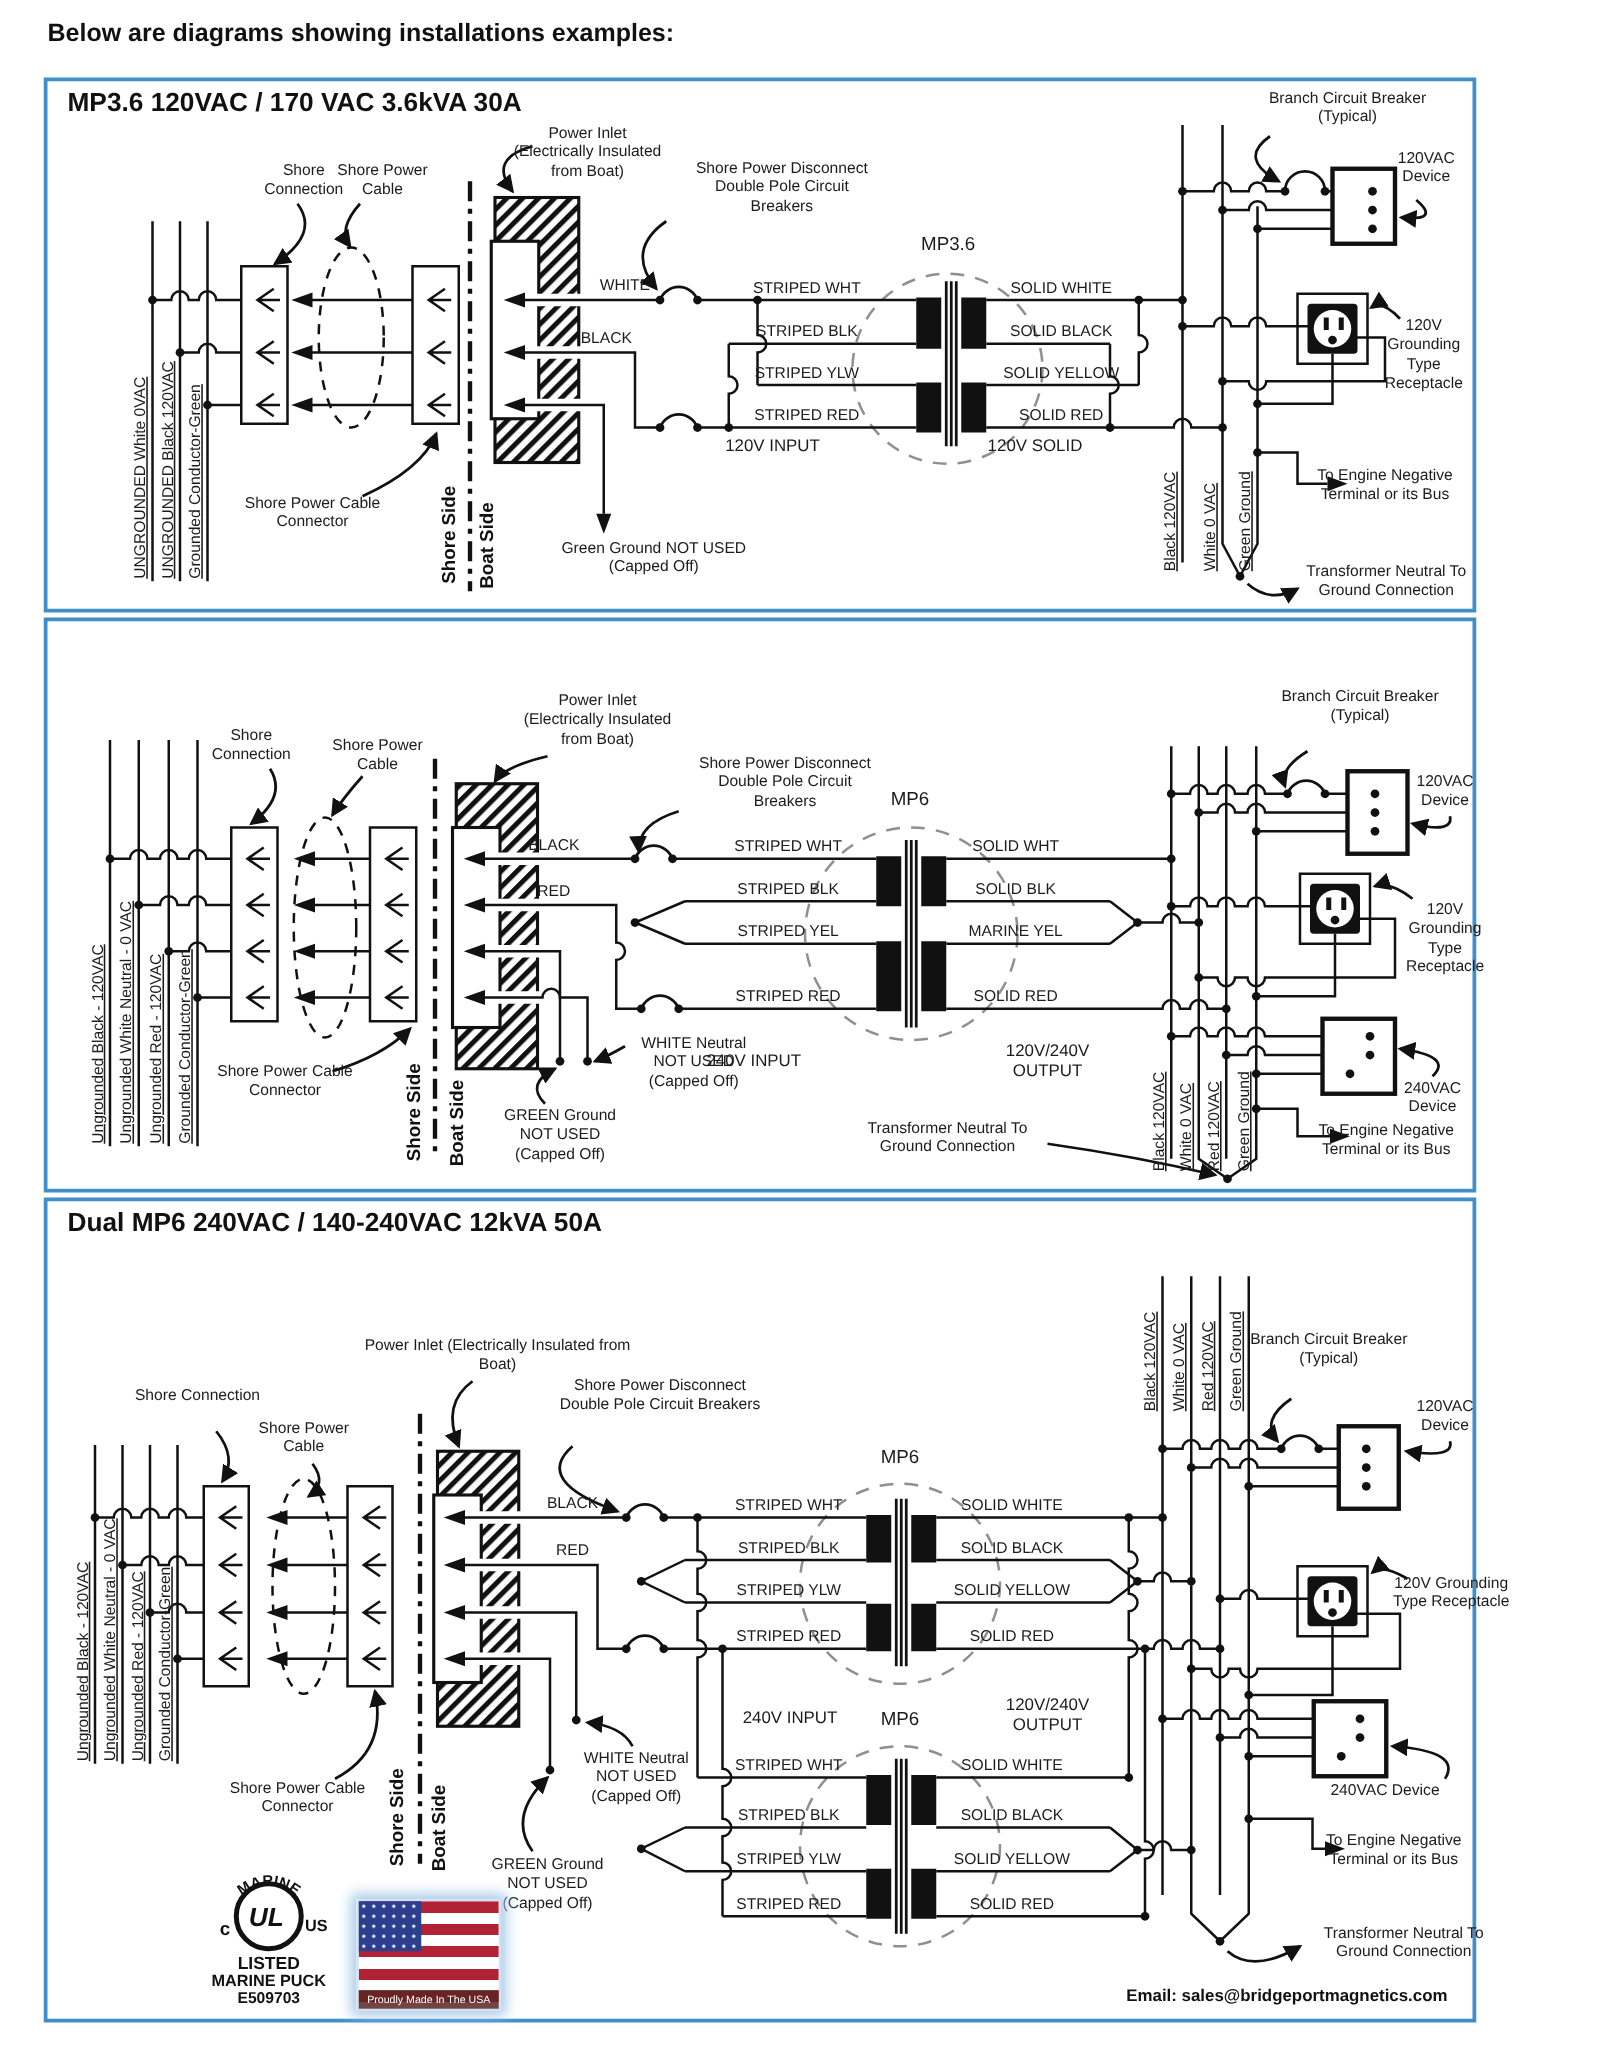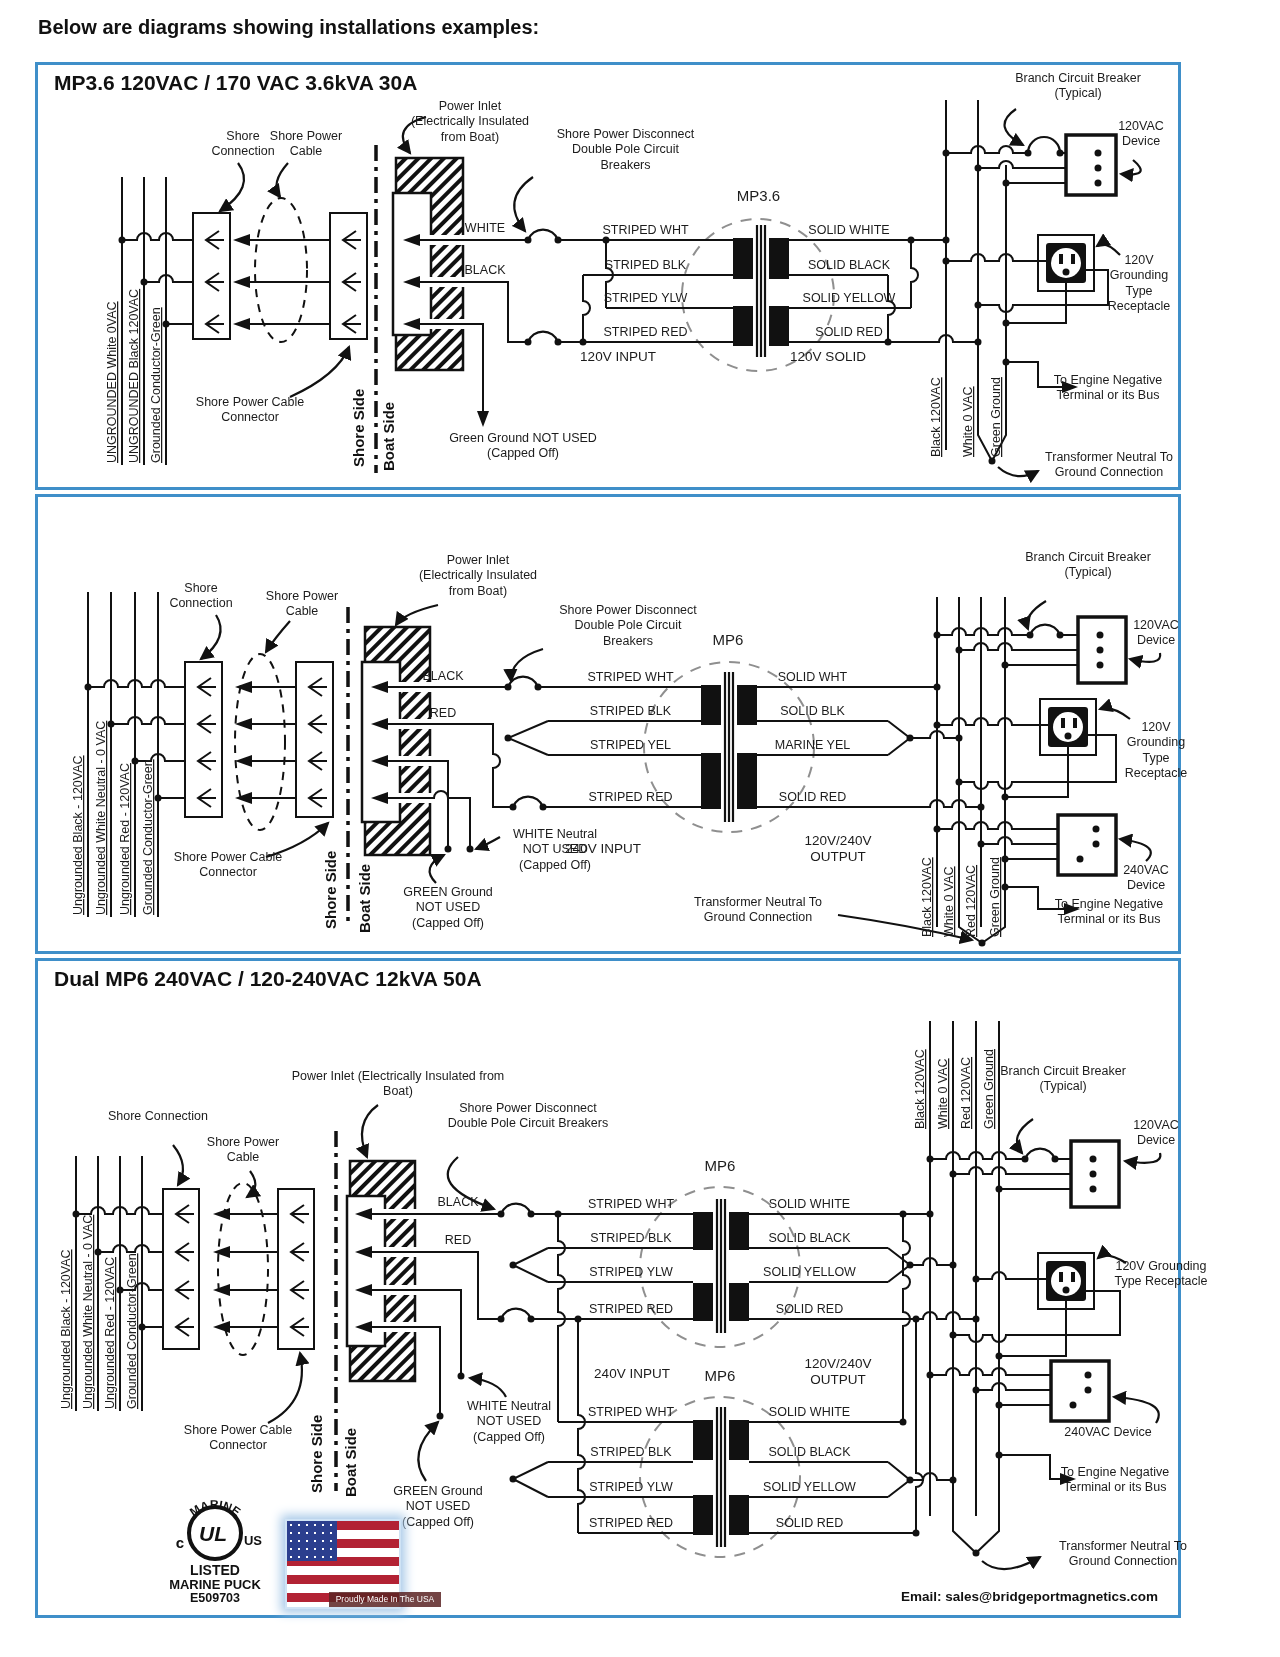--- a/index.html
+++ b/index.html
@@ -21,21 +21,21 @@
   .tcirc{stroke:#8f8f8f;stroke-width:2;fill:none;stroke-dasharray:11 9;}
   .cable{stroke:#111;stroke-width:2;fill:none;stroke-dasharray:8 7;}
   .rot{font-size:12.5px;fill:#1c1c1c;text-decoration:underline;}
   .rotb{font-size:15px;font-weight:bold;fill:#111;}
   .flag-box{position:absolute;left:247px;top:558px;width:112px;height:86px;
      background:repeating-linear-gradient(180deg,#b22234 0 9px,#ffffff 9px 18px);
      border:2px solid #cfe3f5;box-shadow:0 0 10px 4px #a8c9e8;}
   .flag-canton{position:absolute;left:0;top:0;width:50px;height:40px;background:#2b3f8e;
      background-image:radial-gradient(#fff 1px,transparent 1.5px);background-size:8px 8px;}
   .flag-cap{position:absolute;left:0;bottom:0;width:100%;height:15px;background:rgba(90,35,35,.85);
-     color:#fff;font-size:8.5px;line-height:15px;text-align:center;white-space:nowrap;margin-left:42px;}
+     color:#fff;font-size:8.5px;line-height:15px;text-align:center;white-space:nowrap;}
   #email{position:absolute;left:700px;top:628px;width:420px;text-align:right;
      font-size:13.5px;font-weight:bold;color:#111;}
 </style>
 </head>
 <body>
 
 <div id="page">
 <div id="hdr">Below are diagrams showing installations examples:</div>
 
 <div class="panel" style="top:62px;height:428px;">
@@ -169,21 +169,21 @@
     <text class="rot" transform="rotate(-90 962 392)" x="962" y="392">Green Ground</text>
     <text class="rotb" transform="rotate(-90 326 402)" x="326" y="402">Shore Side</text>
     <text class="rotb" transform="rotate(-90 356 406)" x="356" y="406">Boat Side</text>
   </svg>
   <div class="ptitle">MP3.6 120VAC  / 170 VAC 3.6kVA 30A</div>
   <div class="lbl" style="left:160px;top:64px;width:90px;">Shore Connection</div>
   <div class="lbl" style="left:223px;top:64px;width:90px;">Shore Power Cable</div>
   <div class="lbl" style="left:152px;top:330px;width:120px;">Shore Power Cable Connector</div>
   <div class="lbl" style="left:369px;top:34px;width:126px;">Power Inlet (Electrically Insulated from Boat)</div>
   <div class="lbl" style="left:510px;top:62px;width:155px;">Shore Power Disconnect Double Pole Circuit Breakers</div>
-  <div class="lbl" style="left:412px;top:156px;width:70px;">WHITE</div>
+  <div class="lbl" style="left:412px;top:156px;width:70px;text-align:right;">WHITE</div>
   <div class="lbl" style="left:412px;top:198px;width:70px;">BLACK</div>
   <div class="lbl" style="left:400px;top:366px;width:170px;">Green Ground NOT USED (Capped Off)</div>
   <div class="lbl b" style="left:678px;top:122px;width:85px;font-size:15px;">MP3.6</div>
   <div class="lbl" style="left:560px;top:158px;width:95px;">STRIPED WHT</div>
   <div class="lbl" style="left:560px;top:193px;width:95px;">STRIPED BLK</div>
   <div class="lbl" style="left:560px;top:226px;width:95px;">STRIPED YLW</div>
   <div class="lbl" style="left:560px;top:260px;width:95px;">STRIPED RED</div>
   <div class="lbl" style="left:756px;top:158px;width:110px;">SOLID WHITE</div>
   <div class="lbl" style="left:756px;top:193px;width:110px;">SOLID BLACK</div>
   <div class="lbl" style="left:756px;top:226px;width:110px;">SOLID YELLOW</div>
@@ -570,21 +570,21 @@
       <text font-size="12" font-weight="bold" fill="#111"><textPath href="#arc1" startOffset="50%" text-anchor="middle">MARINE</textPath></text>
       <circle cx="177" cy="572" r="26" fill="none" stroke="#111" stroke-width="4"></circle>
       <text x="175" y="580" text-anchor="middle" font-size="21" font-weight="bold" font-style="italic" fill="#111">UL</text>
       <text x="142" y="587" text-anchor="middle" font-size="15" font-weight="bold" fill="#111">c</text>
       <text x="215" y="584" text-anchor="middle" font-size="13" font-weight="bold" fill="#111">US</text>
       <text x="177" y="614" text-anchor="middle" font-size="14" font-weight="bold" fill="#111">LISTED</text>
       <text x="177" y="628" text-anchor="middle" font-size="13" font-weight="bold" fill="#111">MARINE PUCK</text>
       <text x="177" y="641" text-anchor="middle" font-size="12.5" font-weight="bold" fill="#111">E509703</text>
     </g>
   </svg>
-  <div class="ptitle">Dual MP6 240VAC / 120-240VAC 12kVA 50A</div>
+  <div class="ptitle">Dual MP6 240VAC / 140-240VAC 12kVA 50A</div>
   <div class="lbl" style="left:65px;top:148px;width:110px;">Shore Connection</div>
   <div class="lbl" style="left:155px;top:174px;width:100px;">Shore Power Cable</div>
   <div class="lbl" style="left:145px;top:462px;width:110px;">Shore Power Cable Connector</div>
   <div class="lbl" style="left:250px;top:108px;width:220px;">Power Inlet (Electrically Insulated from Boat)</div>
   <div class="lbl" style="left:405px;top:140px;width:170px;">Shore Power Disconnect Double Pole Circuit Breakers</div>
   <div class="lbl" style="left:385px;top:234px;width:70px;">BLACK</div>
   <div class="lbl" style="left:385px;top:272px;width:70px;">RED</div>
   <div class="lbl" style="left:425px;top:438px;width:92px;">WHITE Neutral NOT USED (Capped Off)</div>
   <div class="lbl" style="left:345px;top:523px;width:110px;">GREEN Ground NOT USED (Capped Off)</div>
   <div class="lbl b" style="left:652px;top:196px;width:60px;font-size:15px;">MP6</div>

